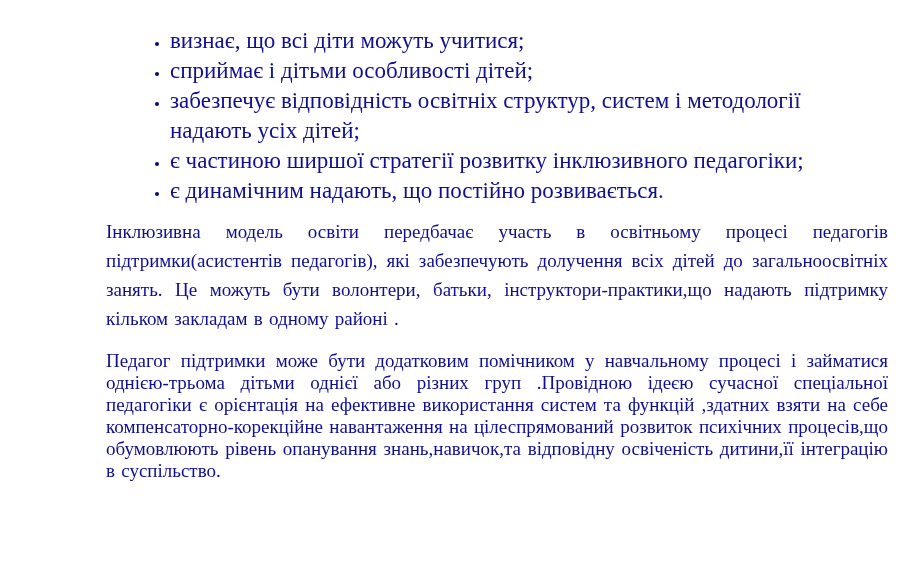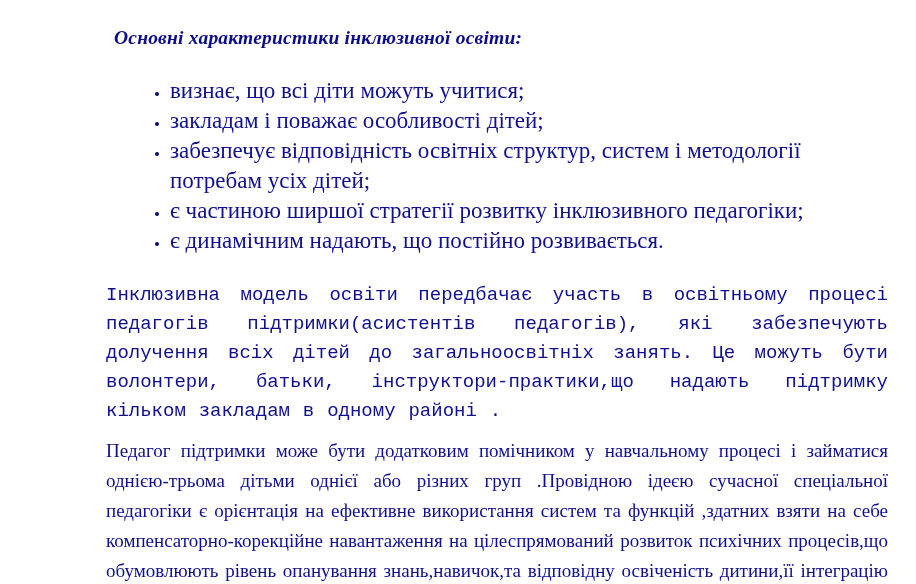--- a/index.html
+++ b/index.html
@@ -48,40 +48,38 @@
   }
   .doc-paragraph {
     font-size: 19px;
     line-height: 29px;
     text-align: justify;
     margin: 0;
     color: #10108e;
     word-spacing: 1.5px;
   }
   .doc-paragraph.first {
-    margin-top: 25px;
-    font-family: Liberation Mono, monospace;
+    margin-top: 11px;
   }
   .doc-paragraph.second {
-    margin-top: 10px;
-    line-height: 30px;
+    margin-top: 17px;
+    line-height: 22px;
   }
 </style>
 </head>
 <body>
 
 <div class="page">
   <div class="content">
 
-    <h1 class="doc-heading">Основні характеристики інклюзивної освіти:</h1>
 
     <ul class="doc-bullets">
       <li>визнає, що всі діти можуть учитися;</li>
-      <li>закладам і поважає особливості дітей;</li>
-      <li>забезпечує відповідність освітніх структур, систем і методології потребам усіх дітей;</li>
+      <li>сприймає і дітьми особливості дітей;</li>
+      <li>забезпечує відповідність освітніх структур, систем і методології надають усіх дітей;</li>
       <li>є частиною ширшої стратегії розвитку інклюзивного педагогіки;</li>
       <li>є динамічним надають, що постійно розвивається.</li>
     </ul>
 
     <p class="doc-paragraph first">Інклюзивна модель освіти передбачає участь в освітньому процесі педагогів підтримки(асистентів педагогів), які забезпечують долучення всіх дітей до загальноосвітніх занять. Це можуть бути волонтери, батьки, інструктори-практики,що надають підтримку кільком закладам в одному районі .</p>
 
     <p class="doc-paragraph second">Педагог підтримки може бути додатковим помічником у навчальному процесі і займатися однією-трьома дітьми однієї або різних груп .Провідною ідеєю сучасної спеціальної педагогіки є орієнтація на ефективне використання систем та функцій ,здатних взяти на себе компенсаторно-корекційне навантаження на цілеспрямований розвиток психічних процесів,що обумовлюють рівень опанування знань,навичок,та відповідну освіченість дитини,її інтеграцію в суспільство.</p>
 
   </div>
 </div>

